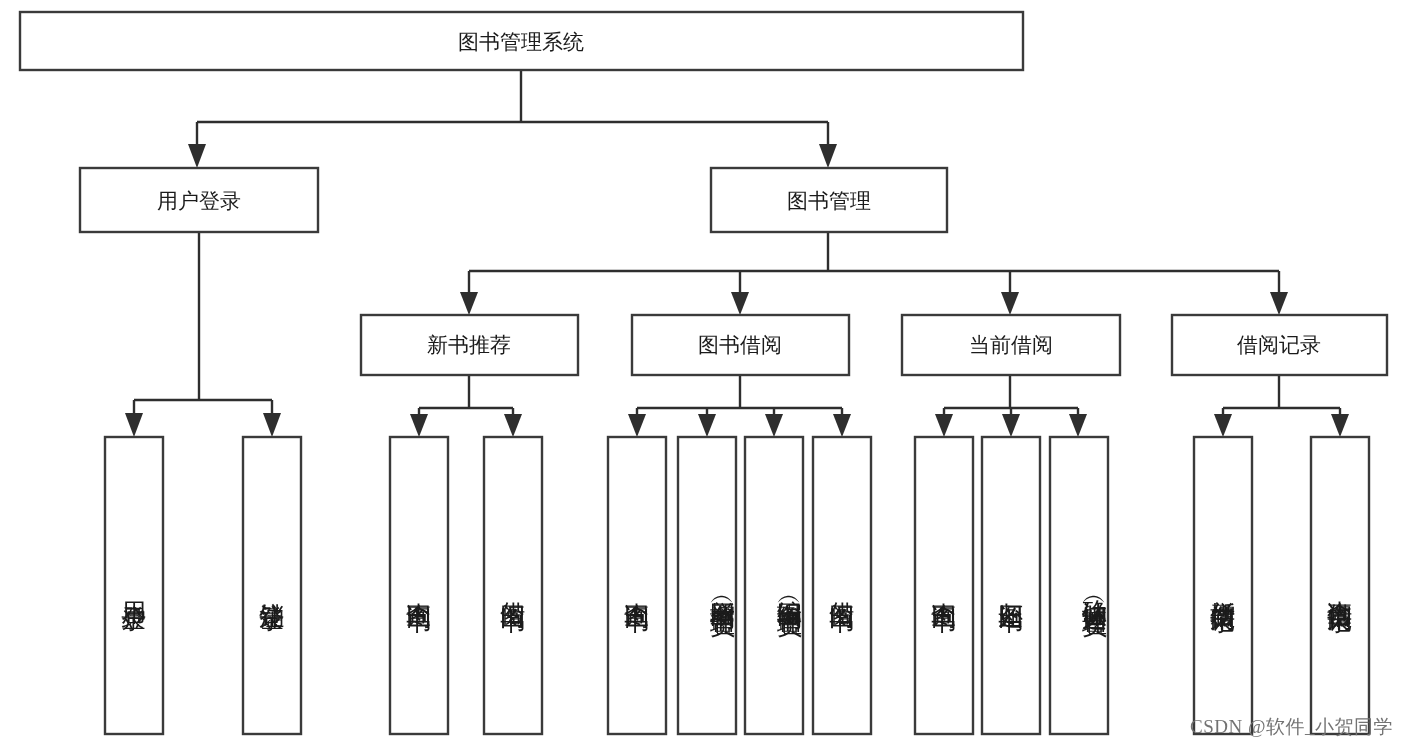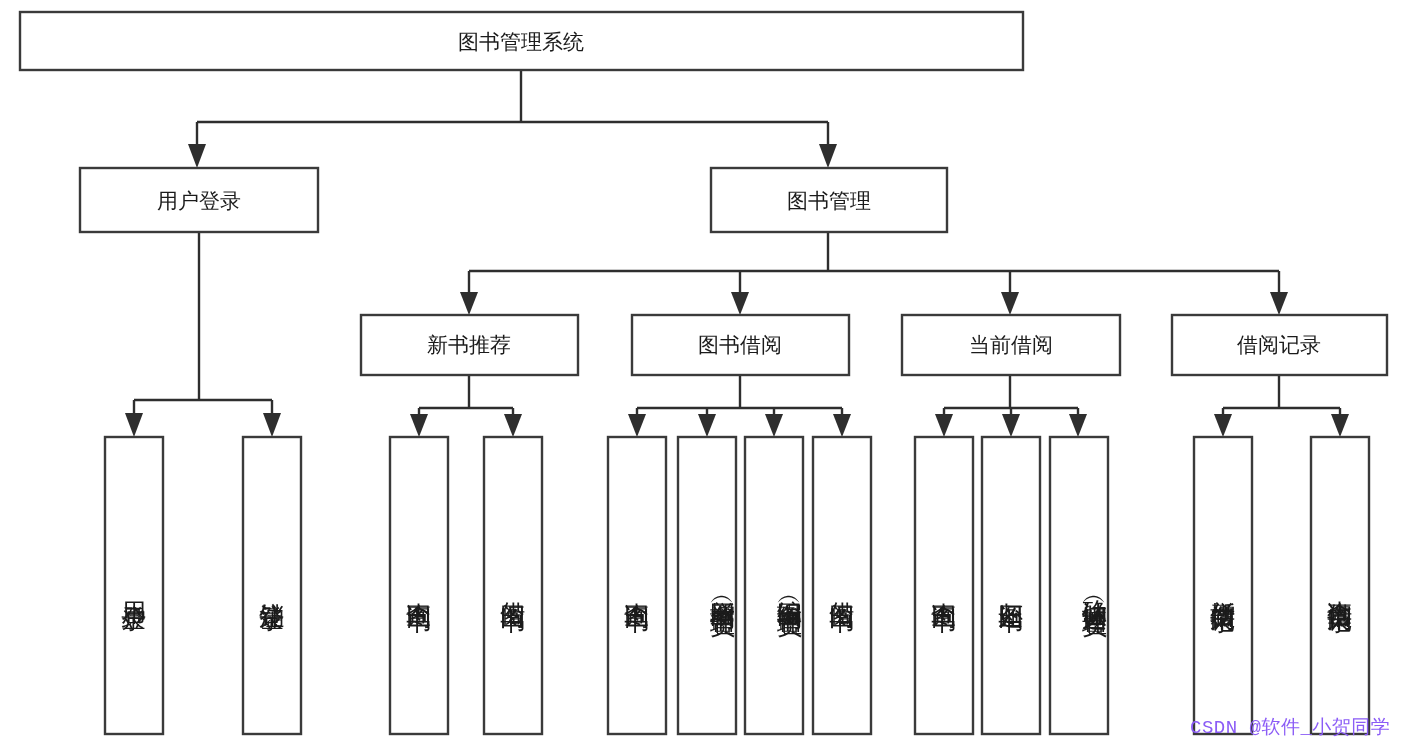--- a/index.html
+++ b/index.html
@@ -60,23 +60,23 @@
     align-items: flex-start;
     justify-content: center;
     white-space: nowrap;
     pointer-events: none;
   }
   .leaf-label.center-v {
     align-items: center;
   }
   .watermark {
     position: absolute;
-    font-family: Liberation Mono, monospace;
+    font-family: Liberation Serif, serif;
     font-size: 19px;
-    color: #8b5cf6;
+    color: #737373;
     white-space: nowrap;
     letter-spacing: 0.5px;
   }
 </style>
 </head>
 <body>
 
 <div id="diagram-root">
 
   <svg id="flow-svg" viewBox="0 0 1405 747" xmlns="http://www.w3.org/2000/svg">

